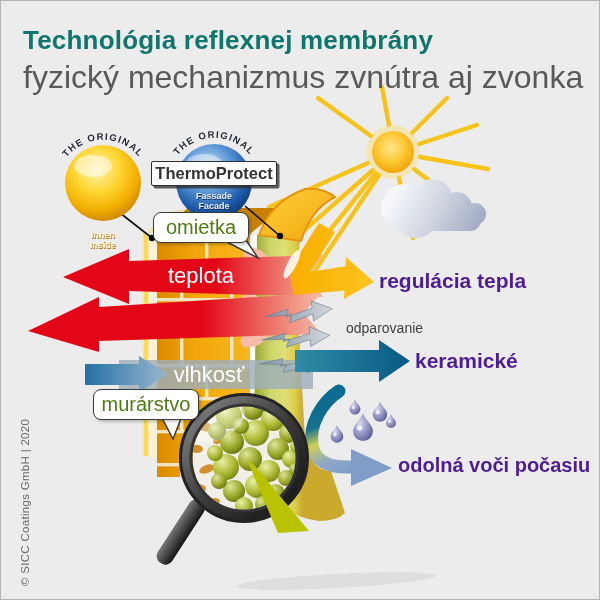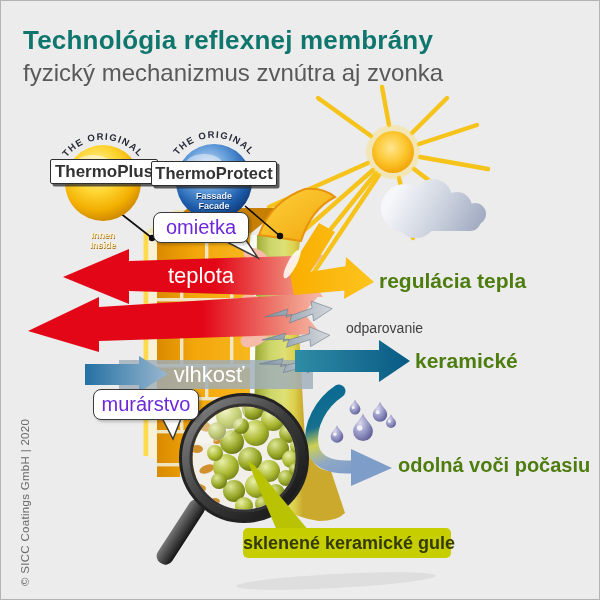--- a/index.html
+++ b/index.html
@@ -3,42 +3,42 @@
 <meta charset="utf-8">
 <style>
   html,body{margin:0;padding:0;background:#fff;}
   .canvas{
     position:relative;width:600px;height:600px;overflow:hidden;
     background:#ececec;box-sizing:border-box;border:1px solid #b3b3b3;
     font-family:"Liberation Sans",sans-serif;
   }
   .abs{position:absolute;}
   .title{left:22px;top:24px;font-size:26px;font-weight:700;color:#0f766e;letter-spacing:.2px;white-space:nowrap;}
-  .subtitle{left:22px;top:58px;font-size:24px;font-weight:400;color:#595959;white-space:nowrap;}
+  .subtitle{left:22px;top:58px;font-size:32px;font-weight:400;color:#595959;white-space:nowrap;}
   .plate{
     background:#fff;border:1.6px solid #2e2e2e;border-radius:2px;
     box-shadow:2.5px 2.5px 0 rgba(45,45,45,.75);
     text-align:center;color:#333;white-space:nowrap;
   }
   .plate.plus{left:49px;top:158px;width:106px;height:23px;line-height:23px;font-size:17px;font-weight:700;}
   .plate.protect{left:150px;top:160px;width:124px;height:23px;line-height:23px;font-size:16.5px;font-weight:700;}
   .subtag{text-align:center;font-size:9px;font-weight:700;line-height:10px;}
   .subtag.plus{left:72px;top:188px;width:60px;color:#fdf3cd;text-shadow:.6px .6px 0 #a36300;margin-top:41px;}
   .subtag.protect{left:183px;top:190px;width:60px;color:#eaf1fb;text-shadow:.6px .6px 0 #0c2a55;}
   .bubble{
     background:#fff;border:1.5px solid #3a3a3a;border-radius:8px;
     box-shadow:2px 2px 3px rgba(0,0,0,.22);
-    text-align:center;font-size:20px;color:#6d28d9;white-space:nowrap;
+    text-align:center;font-size:20px;color:#4d7c0f;white-space:nowrap;
   }
   .bubble.omietka{left:152px;top:211px;width:94px;height:29px;line-height:29px;}
   .bubble.murarstvo{left:92px;top:388px;width:104px;height:29px;line-height:29px;}
   .onarrow{color:#fff;text-align:center;white-space:nowrap;}
   .teplota{left:146px;top:258px;width:108px;height:23px;line-height:33px;font-size:22px;}
   .vlhkost{left:152px;top:359px;width:112px;height:16px;line-height:29px;font-size:22px;}
-  .rlabel{color:#4d7c0f;white-space:nowrap;}
+  .rlabel{color:#4c1d95;white-space:nowrap;}
   .regulacia{left:378px;top:268px;font-size:21px;font-weight:700;}
   .odparovanie{left:345px;top:319px;font-size:14px;font-weight:400;color:#404040;}
   .priedusna{left:414px;top:348px;font-size:21px;font-weight:700;}
   .odolna{left:397px;top:453px;font-size:20px;font-weight:700;}
   .gulebox{
     left:242px;top:527px;width:208px;height:30px;line-height:30px;
     background:#c6ce00;border-radius:5px;text-align:center;
     font-size:18px;font-weight:700;color:#343b00;white-space:nowrap;
   }
   .copyright{
@@ -360,21 +360,20 @@
 
     <g fill="#fff" stroke="#3a3a3a" stroke-width="1.5">
       <polygon points="222,239 245,239 257,257"></polygon>
       <polygon points="160,415 181,415 172,438"></polygon>
     </g>
   </svg>
 
   <div class="abs title">Technológia reflexnej membrány</div>
   <div class="abs subtitle">fyzický mechanizmus zvnútra aj zvonka</div>
 
-  <div class="abs plate plus">ThermoPlus</div>
   <div class="abs subtag plus">
     <div>Innen</div>
     <div>Inside</div>
   </div>
   <div class="abs plate protect">ThermoProtect</div>
   <div class="abs subtag protect">
     <div>Fassade</div>
     <div>Facade</div>
   </div>
 
@@ -382,16 +381,15 @@
   <div class="abs bubble murarstvo">murárstvo</div>
 
   <div class="abs onarrow teplota">teplota</div>
   <div class="abs onarrow vlhkost">vlhkosť</div>
 
   <div class="abs rlabel regulacia">regulácia tepla</div>
   <div class="abs rlabel odparovanie">odparovanie</div>
   <div class="abs rlabel priedusna">keramické</div>
   <div class="abs rlabel odolna">odolná voči počasiu</div>
 
-  <div class="abs gulebox">sklenené keramické gule</div>
 
   <div class="abs copyright">© SICC Coatings GmbH | 2020</div>
 </div>
 
 </body></html>

